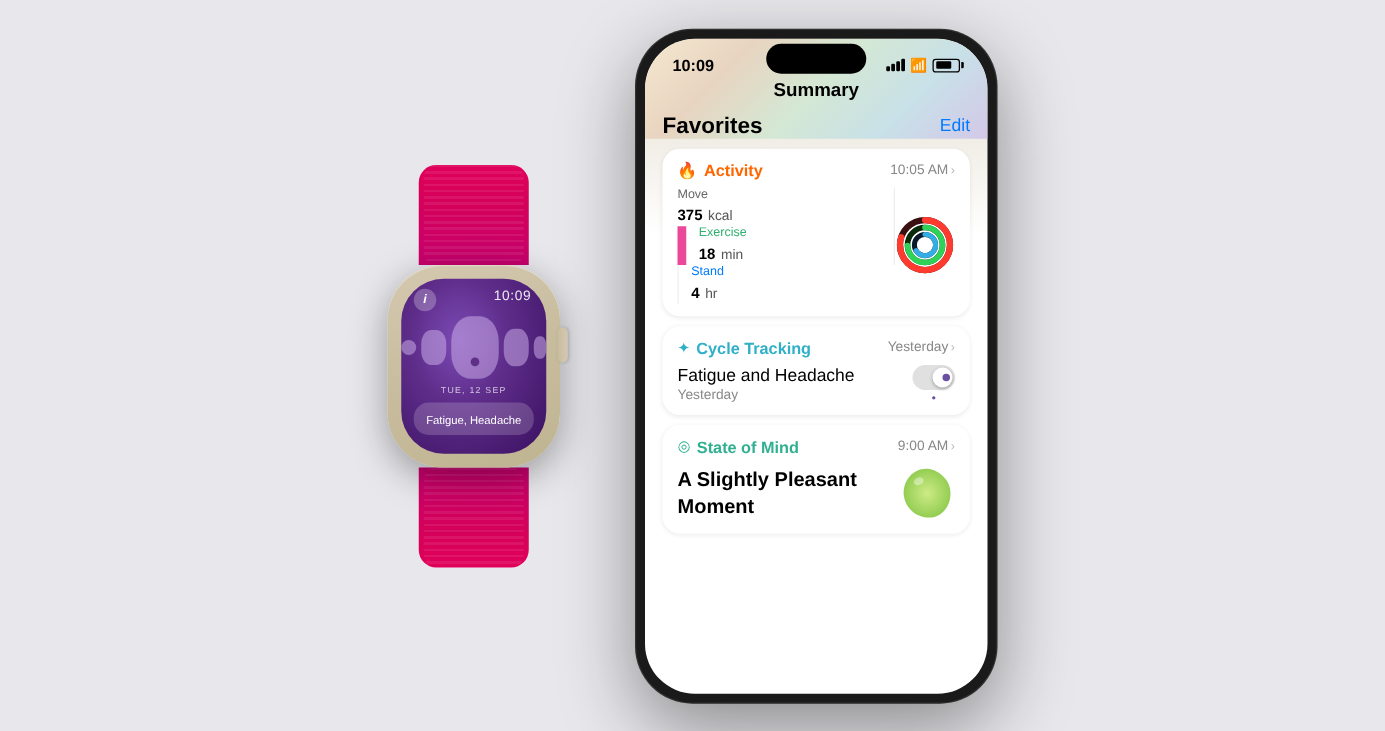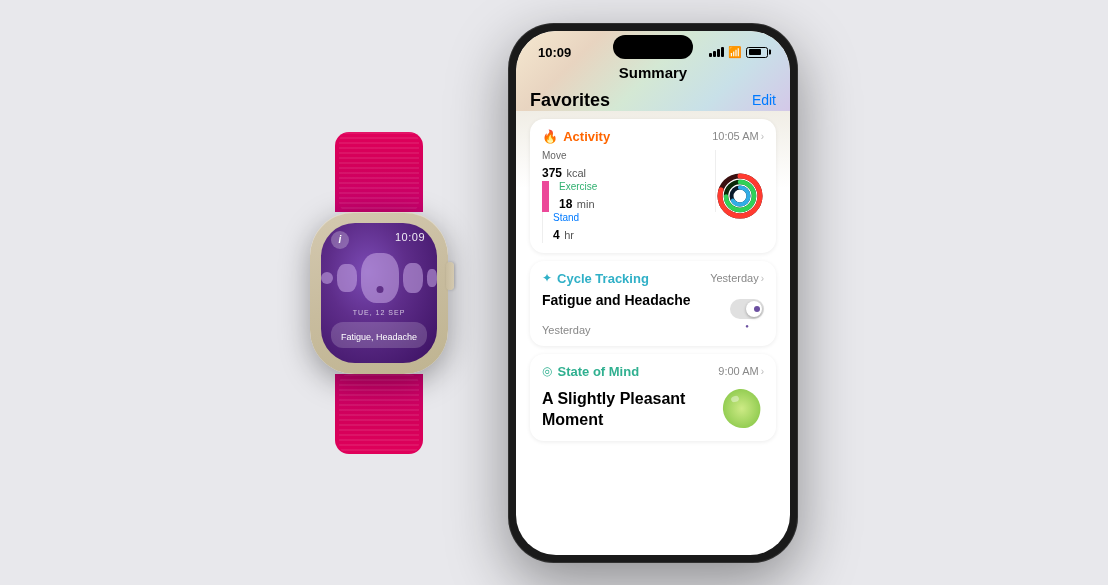--- a/index.html
+++ b/index.html
@@ -395,23 +395,23 @@
       font-size: 11px;
       color: #555;
       margin-top: 16px;
     }
     .activity-ring {
       width: 48px;
       height: 48px;
     }
     .cycle-symptom {
       font-size: 14px;
-      font-weight: 700;
+      font-weight: 400;
       color: #000;
-      margin-bottom: 16px;
+      margin-bottom: 2px;
     }
     .cycle-date {
       font-size: 11px;
       color: #888;
     }
     .toggle-switch {
       width: 34px;
       height: 20px;
       background: #e0e0e0;
       border-radius: 10px;

